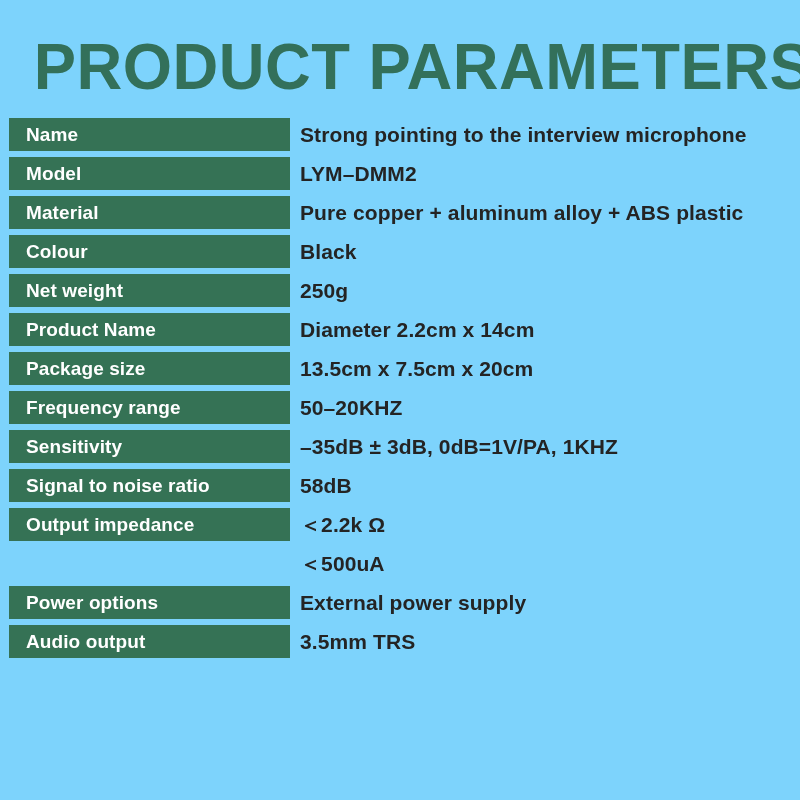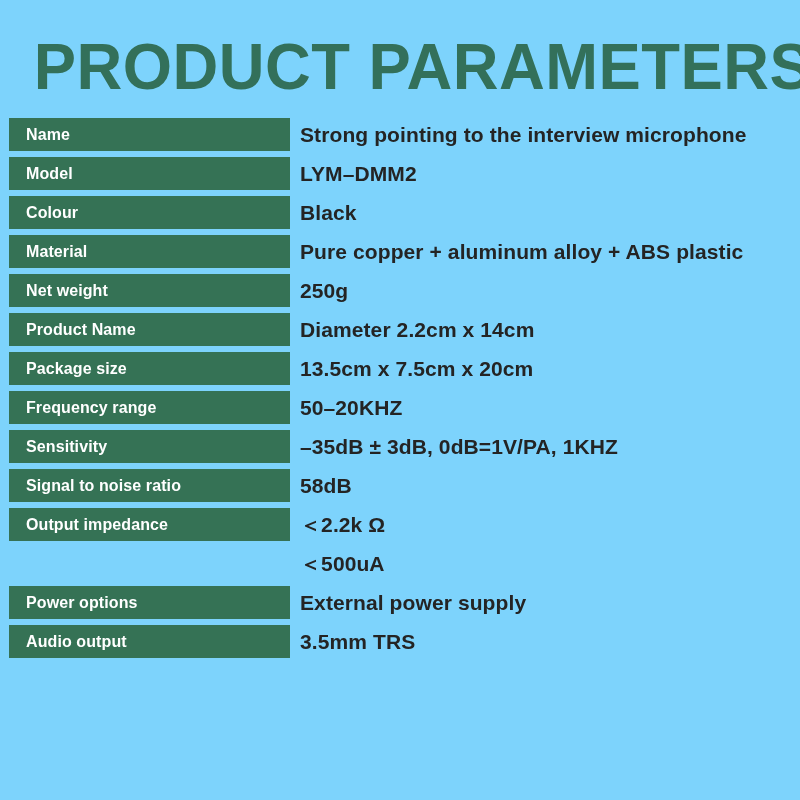--- a/index.html
+++ b/index.html
@@ -53,21 +53,21 @@
 
   .spec-label {
     position: absolute;
     left: 9px;
     top: 0;
     width: 281px;
     height: 33px;
     box-sizing: border-box;
     background: #357255;
     color: #ffffff;
-    font-size: 16px;
+    font-size: 19px;
     font-weight: bold;
     line-height: 33px;
     padding-left: 17px;
     white-space: nowrap;
     overflow: hidden;
     letter-spacing: 0.1px;
   }
 
   .spec-value {
     position: absolute;
@@ -93,26 +93,26 @@
 
   <div class="spec-row">
         <div class="spec-label">Name</div>
         <div class="spec-value">Strong pointing to the interview microphone</div>
       </div>
       <div class="spec-row">
         <div class="spec-label">Model</div>
         <div class="spec-value">LYM–DMM2</div>
       </div>
       <div class="spec-row">
+        <div class="spec-label">Material</div>
+        <div class="spec-value">Pure copper + aluminum alloy + ABS plastic</div>
+      </div>
+      <div class="spec-row">
         <div class="spec-label">Colour</div>
         <div class="spec-value">Black</div>
-      </div>
-      <div class="spec-row">
-        <div class="spec-label">Material</div>
-        <div class="spec-value">Pure copper + aluminum alloy + ABS plastic</div>
       </div>
       <div class="spec-row">
         <div class="spec-label">Net weight</div>
         <div class="spec-value">250g</div>
       </div>
       <div class="spec-row">
         <div class="spec-label">Product Name</div>
         <div class="spec-value">Diameter 2.2cm x 14cm</div>
       </div>
       <div class="spec-row">

